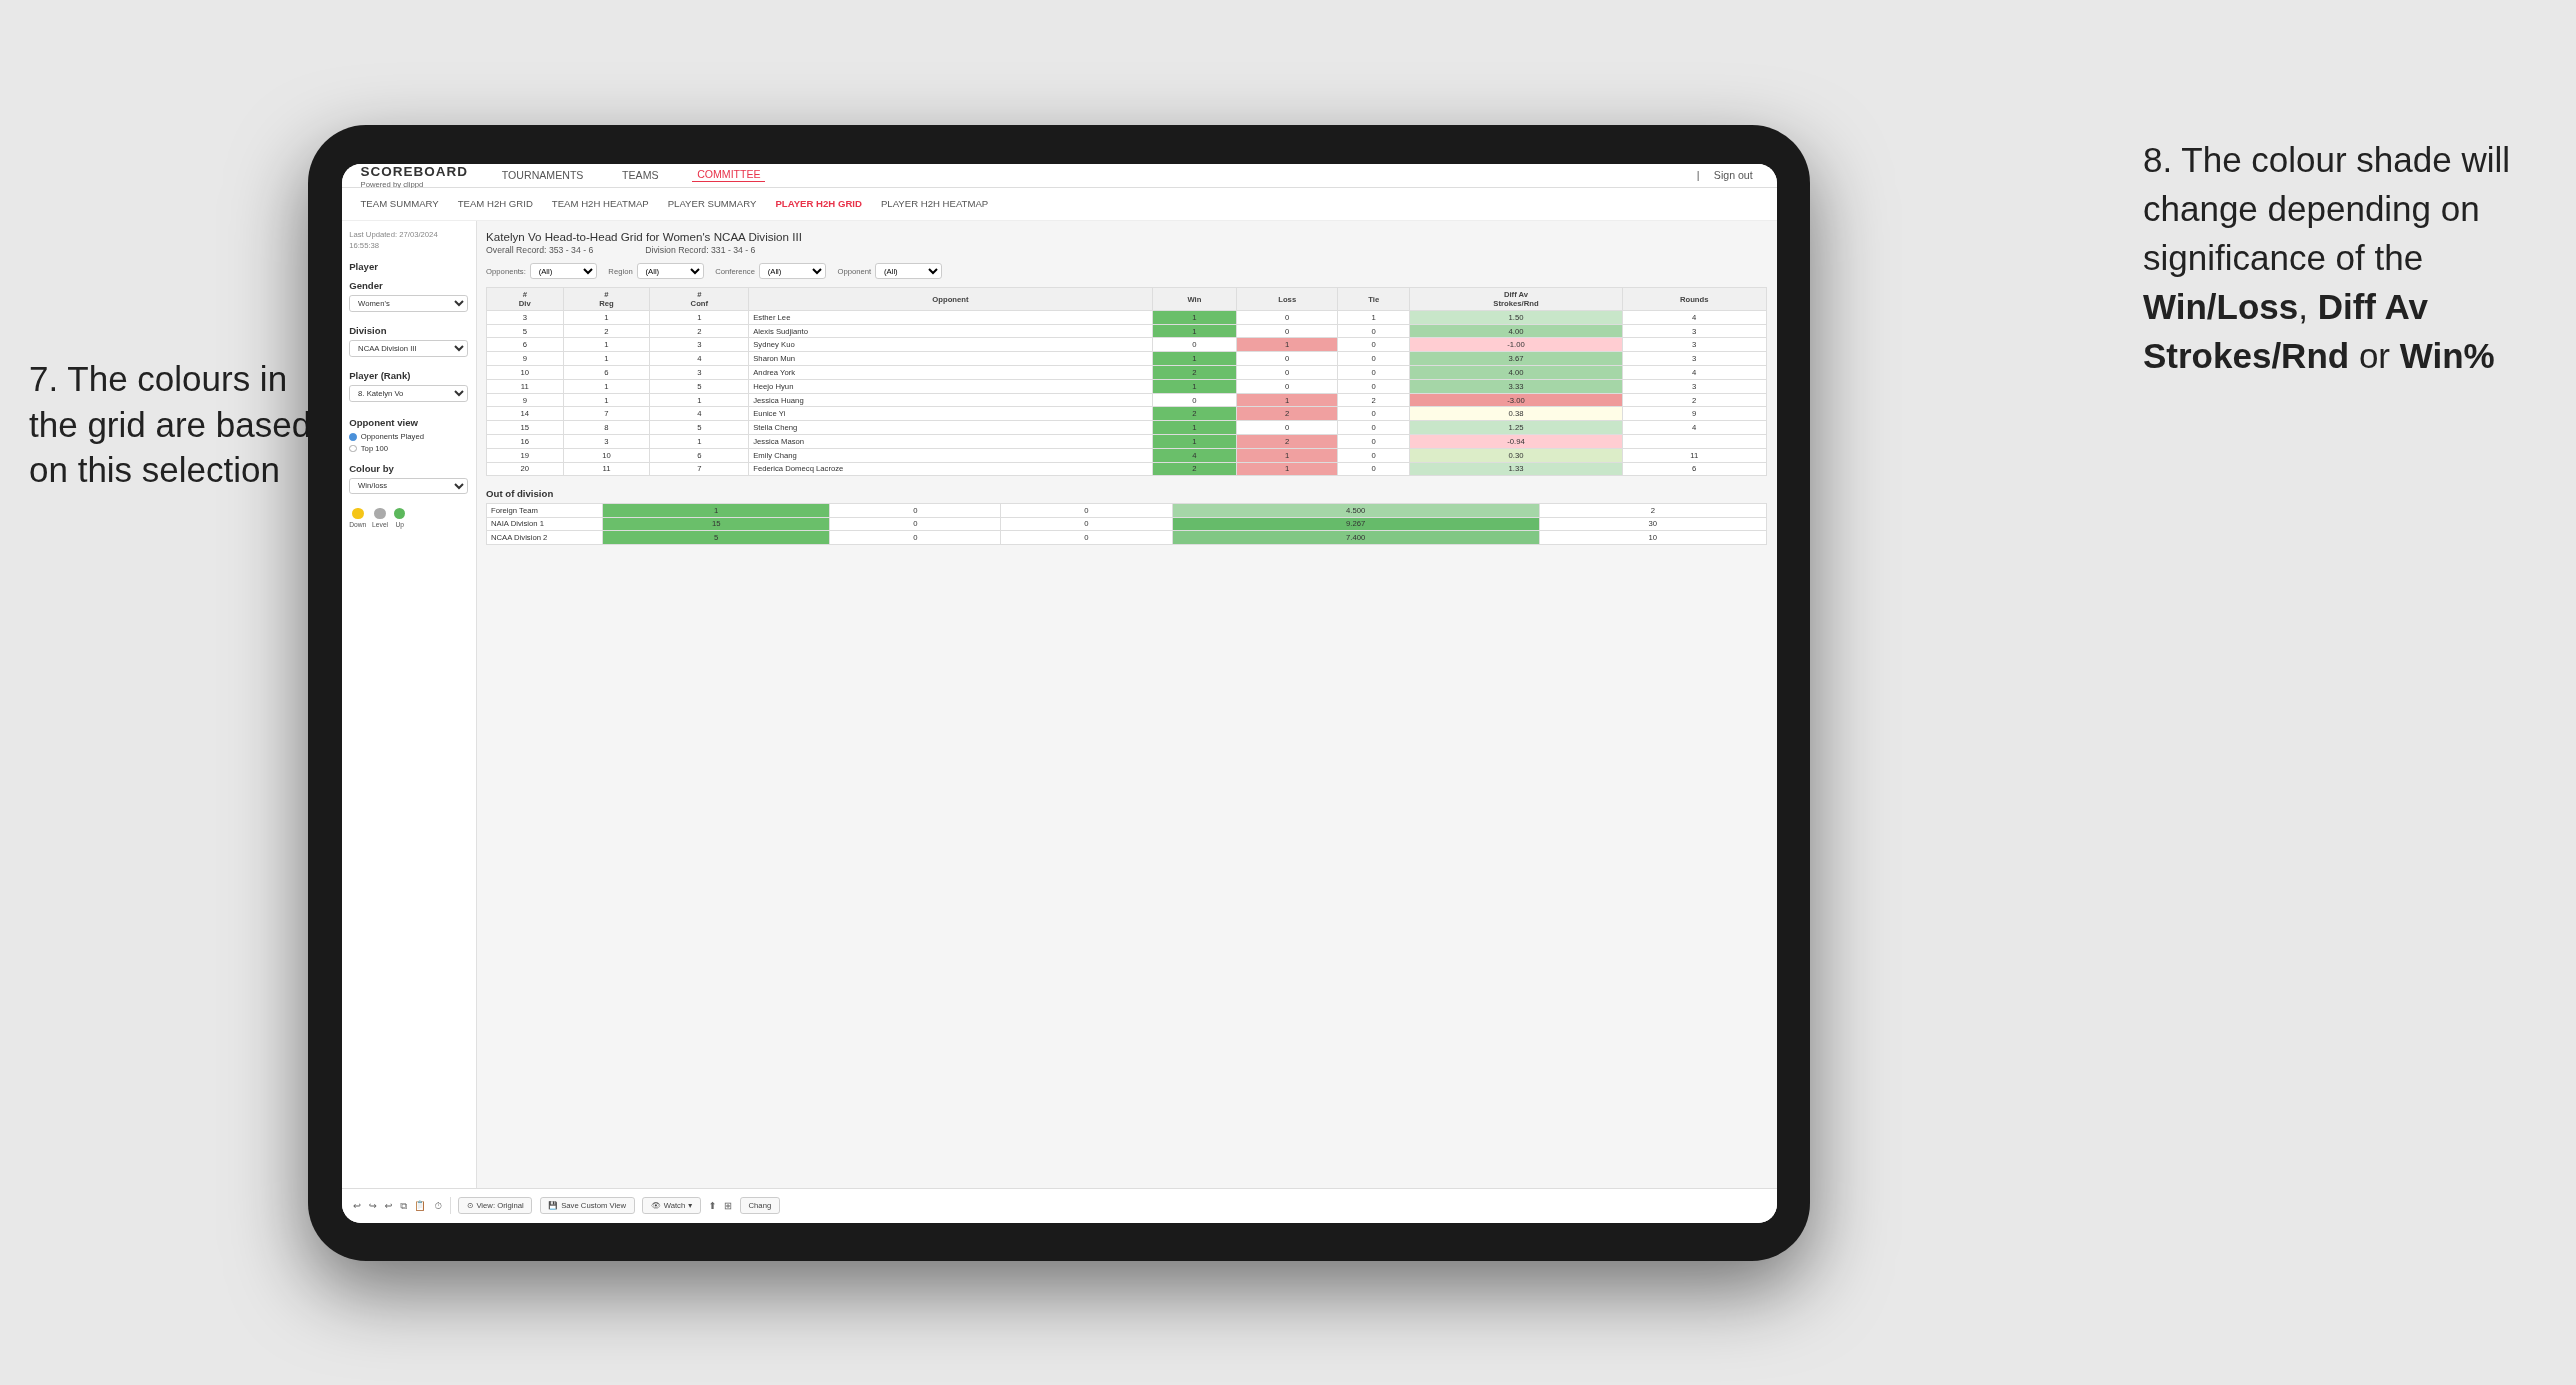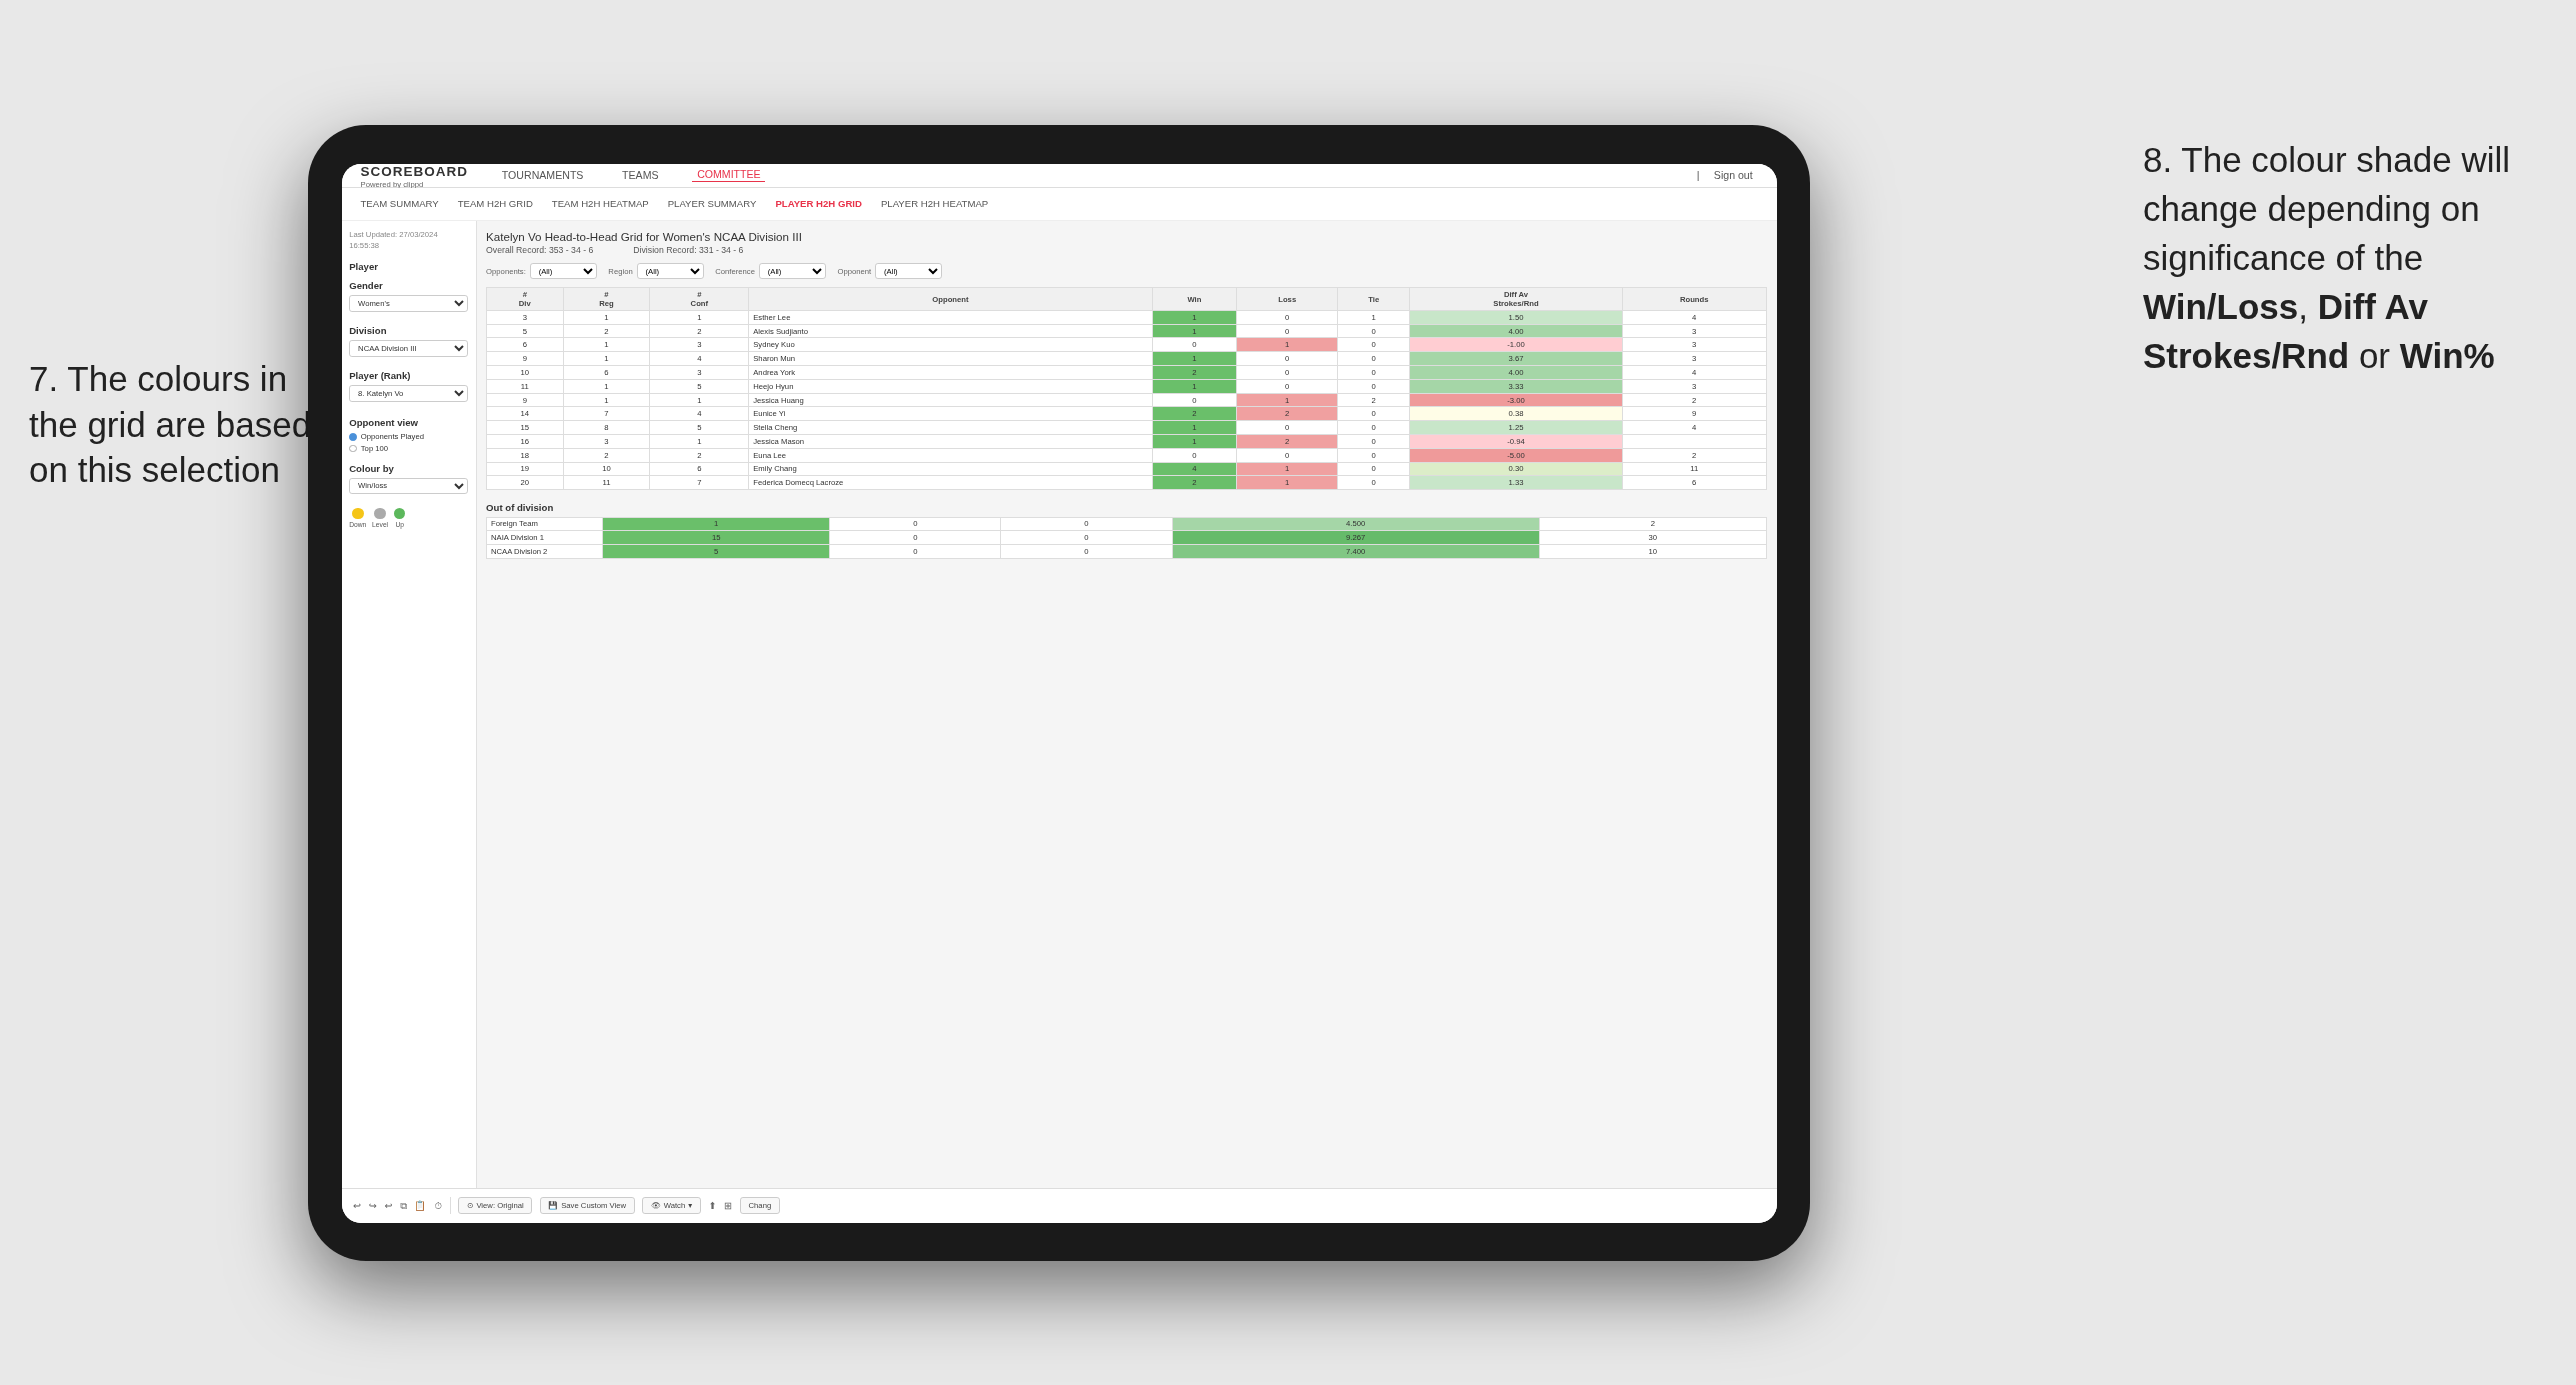--- a/index.html
+++ b/index.html
@@ -235,21 +235,21 @@
       font-size: 11.6px;
       font-weight: 400;
       color: #333;
       margin-bottom: 1.9px;
     }
     .grid-records {
       font-size: 8.7px;
       color: #555;
       margin-bottom: 7.7px;
       display: flex;
-      gap: 40px;
+      gap: 52px;
     }
 
     
     .filter-row {
       display: flex;
       gap: 11.6px;
       margin-bottom: 7.7px;
       align-items: center;
       font-size: 8.7px;
     }
@@ -624,31 +624,20 @@
             <tr>
               <td>16</td>
                 <td>3</td>
                 <td>1</td>
               <td class="opponent-name">Jessica Mason</td>
               <td class="win-cell">1</td>
                 <td class="loss-cell">2</td>
                 <td>0</td>
               <td style="background:#ffcdd2;">-0.94</td>
                 <td></td>
-            </tr>
-            <tr>
-              <td>18</td>
-                <td>2</td>
-                <td>2</td>
-              <td class="opponent-name">Euna Lee</td>
-              <td class="tie-cell">0</td>
-                <td class="tie-cell">0</td>
-                <td>0</td>
-              <td style="background:#ef9a9a;">-5.00</td>
-                <td>2</td>
             </tr>
             <tr>
               <td>19</td>
                 <td>10</td>
                 <td>6</td>
               <td class="opponent-name">Emily Chang</td>
               <td class="win-cell">4</td>
                 <td class="loss-cell">1</td>
                 <td>0</td>
               <td style="background:#dcedc8;">0.30</td>

